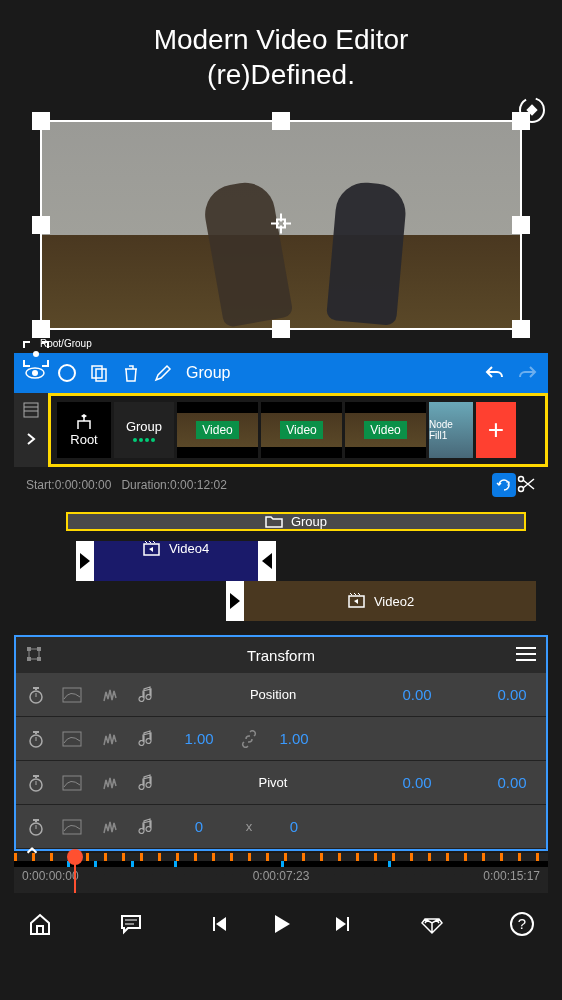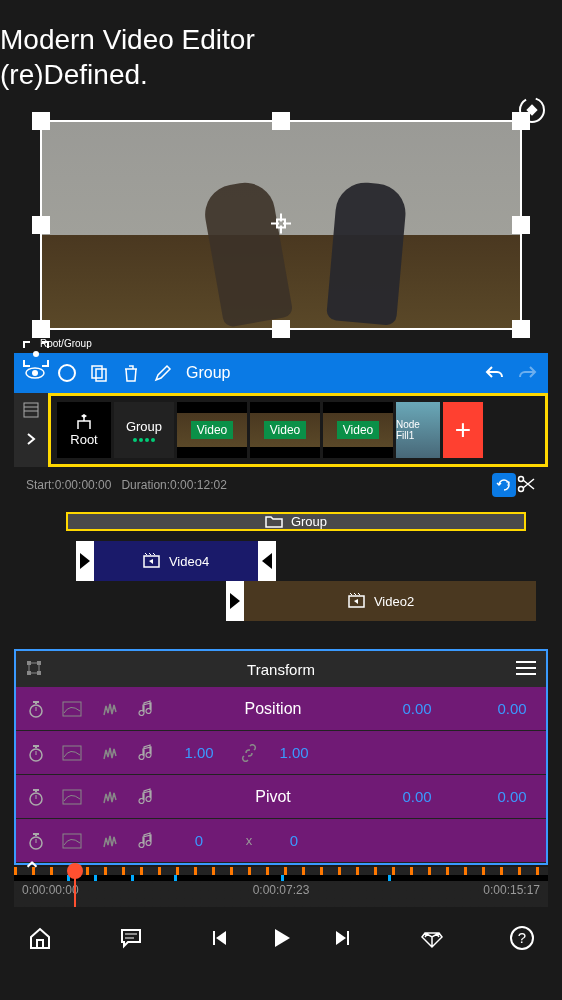--- a/index.html
+++ b/index.html
@@ -1,17 +1,17 @@
 <!DOCTYPE html>
 <html><head>
 <meta charset="utf-8">
 <style>
 *{margin:0;padding:0;box-sizing:border-box;font-family:Arial,sans-serif}
 body{background:#1a1a1a;width:562px;height:1000px;overflow:hidden;color:#fff;font-size:13px}
-.hdr{text-align:left;padding:22px 0 14px;font-size:28px;font-weight:500;line-height:1.25}
+.hdr{text-align:center;padding:22px 0 14px;font-size:28px;font-weight:500;line-height:1.25}
 .preview{margin:14px 40px 8px;position:relative;background:linear-gradient(180deg,#9a9a96 0%,#a0a09a 55%,#4a3820 55%,#5a4828 100%);height:210px;border:2px solid #fff}
 .handle{position:absolute;width:18px;height:18px;background:#fff}
 .h-tl{top:-10px;left:-10px}.h-tr{top:-10px;right:-10px}.h-bl{bottom:-10px;left:-10px}.h-br{bottom:-10px;right:-10px}
 .h-t{top:-10px;left:50%;transform:translateX(-50%)}.h-b{bottom:-10px;left:50%;transform:translateX(-50%)}
 .h-l{top:50%;left:-10px;transform:translateY(-50%)}.h-r{top:50%;right:-10px;transform:translateY(-50%)}
 .rot{position:absolute;top:-28px;right:-28px;width:32px;height:32px}
 .cross{position:absolute;top:50%;left:50%;transform:translate(-50%,-50%)}
 .anchor{position:absolute;bottom:-40px;left:-20px;width:28px;height:28px}
 .figure{position:absolute;width:70px;height:140px;background:rgba(60,50,40,0.9);border-radius:30px 30px 10px 10px}
 .fig1{bottom:5px;left:170px;transform:rotate(-10deg)}
@@ -21,42 +21,42 @@
 .tico{width:26px;height:26px;display:flex;align-items:center;justify-content:center;border-radius:2px}
 .tname{font-size:16px;margin-left:4px}
 .spacer{flex:1}
 .nodes-wrap{margin:0 14px;display:flex;background:#1a1a1a}
 .side{width:34px;display:flex;flex-direction:column;align-items:center;padding-top:8px;gap:10px;background:#2a2a2a}
 .nodebar{flex:1;display:flex;gap:3px;padding:6px;border:3px solid #ffd800}
 .node{height:56px;display:flex;align-items:center;justify-content:center;font-size:13px;color:#fff}
 .root{width:54px;background:#000;flex-direction:column;gap:2px}
 .grp{width:60px;background:#222;flex-direction:column;gap:4px}
 .dots{display:flex;gap:2px}.dot{width:4px;height:4px;border-radius:50%;background:#0c7}
-.vid{width:70px;background:linear-gradient(#000 0%,#000 20%,#4a3820 20%,#5a4828 80%,#000 80%);position:relative}
+.vid{width:81px;background:linear-gradient(#000 0%,#000 20%,#4a3820 20%,#5a4828 80%,#000 80%);position:relative}
 .vid span{background:#0a9048;padding:2px 6px;font-size:12px}
 .nf{width:44px;background:linear-gradient(#6aa8b8,#486878);color:#fff;font-size:10px}
 .add{width:40px;background:#ff4030;font-size:28px}
 .timeline{margin:0 14px;background:#1a1a1a;padding:6px 12px}
 .tline1{display:flex;align-items:center;color:#999;font-size:12px;margin-bottom:6px}
 .ticon{width:24px;height:24px;background:#0a7ae5;border-radius:4px;display:flex;align-items:center;justify-content:center}
 .track{height:36px;display:flex;align-items:center;margin-bottom:4px}
 .tk-grp{background:#4a4a4a;border:2px solid #ffd800;flex:1;margin-left:40px;display:flex;align-items:center;justify-content:center;gap:8px;margin-right:10px}
-.tk-v4{height:40px;background:#1a1a6a;width:200px;margin-left:50px;display:flex;align-items:center;justify-content:center;gap:6px;position:relative}
+.tk-v4{height:40px;background:#1a1a6a;width:200px;margin-left:50px;display:flex;justify-content:center;gap:6px;position:relative}
 .tk-v2{height:40px;background:#4a3820;flex:1;margin-left:200px;display:flex;align-items:center;justify-content:center;gap:6px;position:relative;margin-right:0}
 .tri{width:0;height:0;border-top:8px solid transparent;border-bottom:8px solid transparent}
 .tri-r{border-left:10px solid #fff}.tri-l{border-right:10px solid #fff}
 .tkedge{position:absolute;width:18px;height:100%;background:#fff;display:flex;align-items:center;justify-content:center}
 .el{left:0}.er{right:0}
-.transform{margin:20px 14px 0;background:#701a75;border:2px solid #3a9aff}
+.transform{margin:6px 14px 0;background:#404040;border:2px solid #3a9aff}
 .thead{display:flex;align-items:center;justify-content:center;height:36px;background:#2a2a2a;position:relative;font-size:15px}
 .thead .box{position:absolute;left:8px}.thead .menu{position:absolute;right:10px}
 .trow{display:flex;align-items:center;height:44px;border-bottom:1px solid #222;padding:0 4px}
 .tcell{display:flex;align-items:center;justify-content:center}
 .c1{width:32px;color:#aaa}.c2{width:40px}.c3{width:36px}.c4{width:36px}
-.c5{flex:1;font-size:16px}.c6{width:70px;color:#3a9aff;font-size:15px}.c7{width:30px;color:#999}.c8{width:60px;color:#3a9aff;font-size:15px}
+.c5{flex:1;font-size:13px}.c6{width:70px;color:#3a9aff;font-size:15px}.c7{width:30px;color:#999}.c8{width:60px;color:#3a9aff;font-size:15px}
 .ruler{margin:2px 14px 0;position:relative;height:40px;background:linear-gradient(90deg,rgba(255,255,255,0.04) 0%,rgba(255,255,255,0.04) 100%)}
 .ticks{height:8px;background:repeating-linear-gradient(90deg,#ff7800 0,#ff7800 3px,transparent 3px,transparent 18px)}
 .ticks2{height:6px;background:#000;position:relative}
 .bluetick{position:absolute;width:3px;height:6px;background:#0af}
 .rlabels{display:flex;justify-content:space-between;padding:2px 8px;color:#999;font-size:12px}
 .caret{position:absolute;left:8px;top:-10px;font-size:24px;color:#fff}
 .playhead{position:absolute;left:60px;top:0;width:2px;height:100%;background:#ff5030}
 .playhead::before{content:'';position:absolute;top:-4px;left:-7px;width:16px;height:16px;background:#ff5030;border-radius:50%}
 .btnbar{margin:8px 14px 0;display:flex;align-items:center;justify-content:space-between;padding:0 10px;height:46px}
 .bb{width:32px;height:32px;display:flex;align-items:center;justify-content:center}

